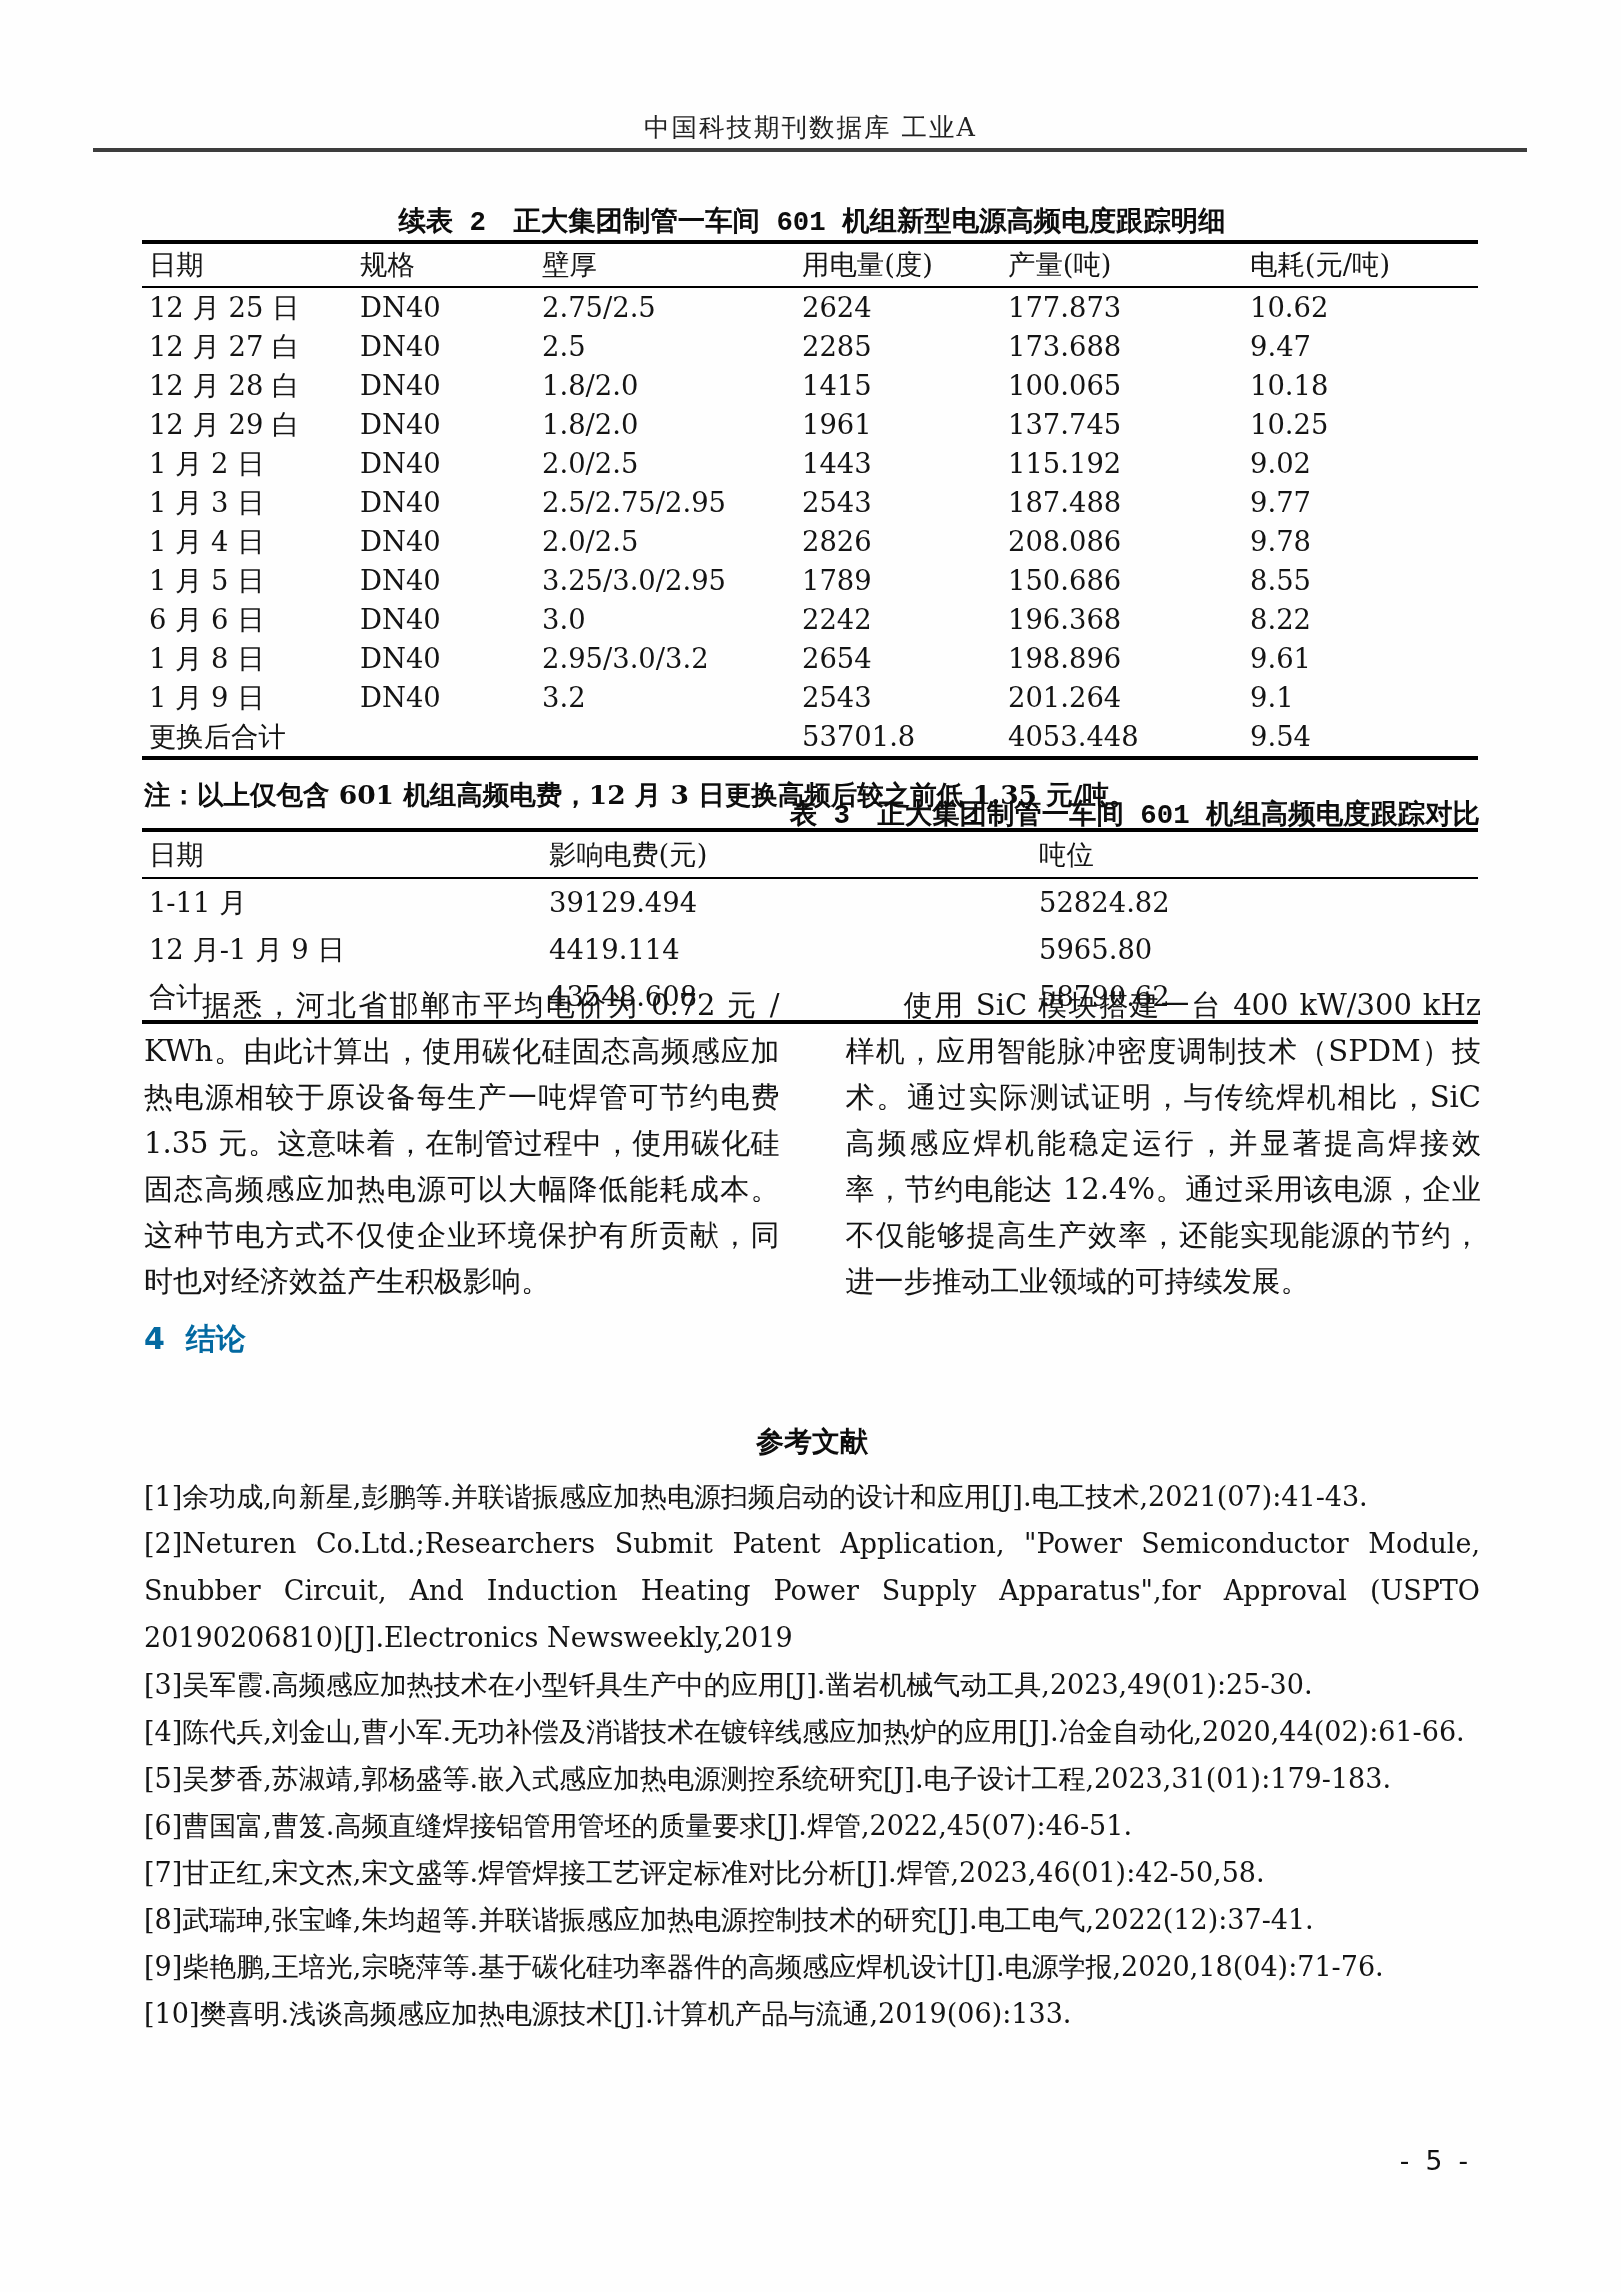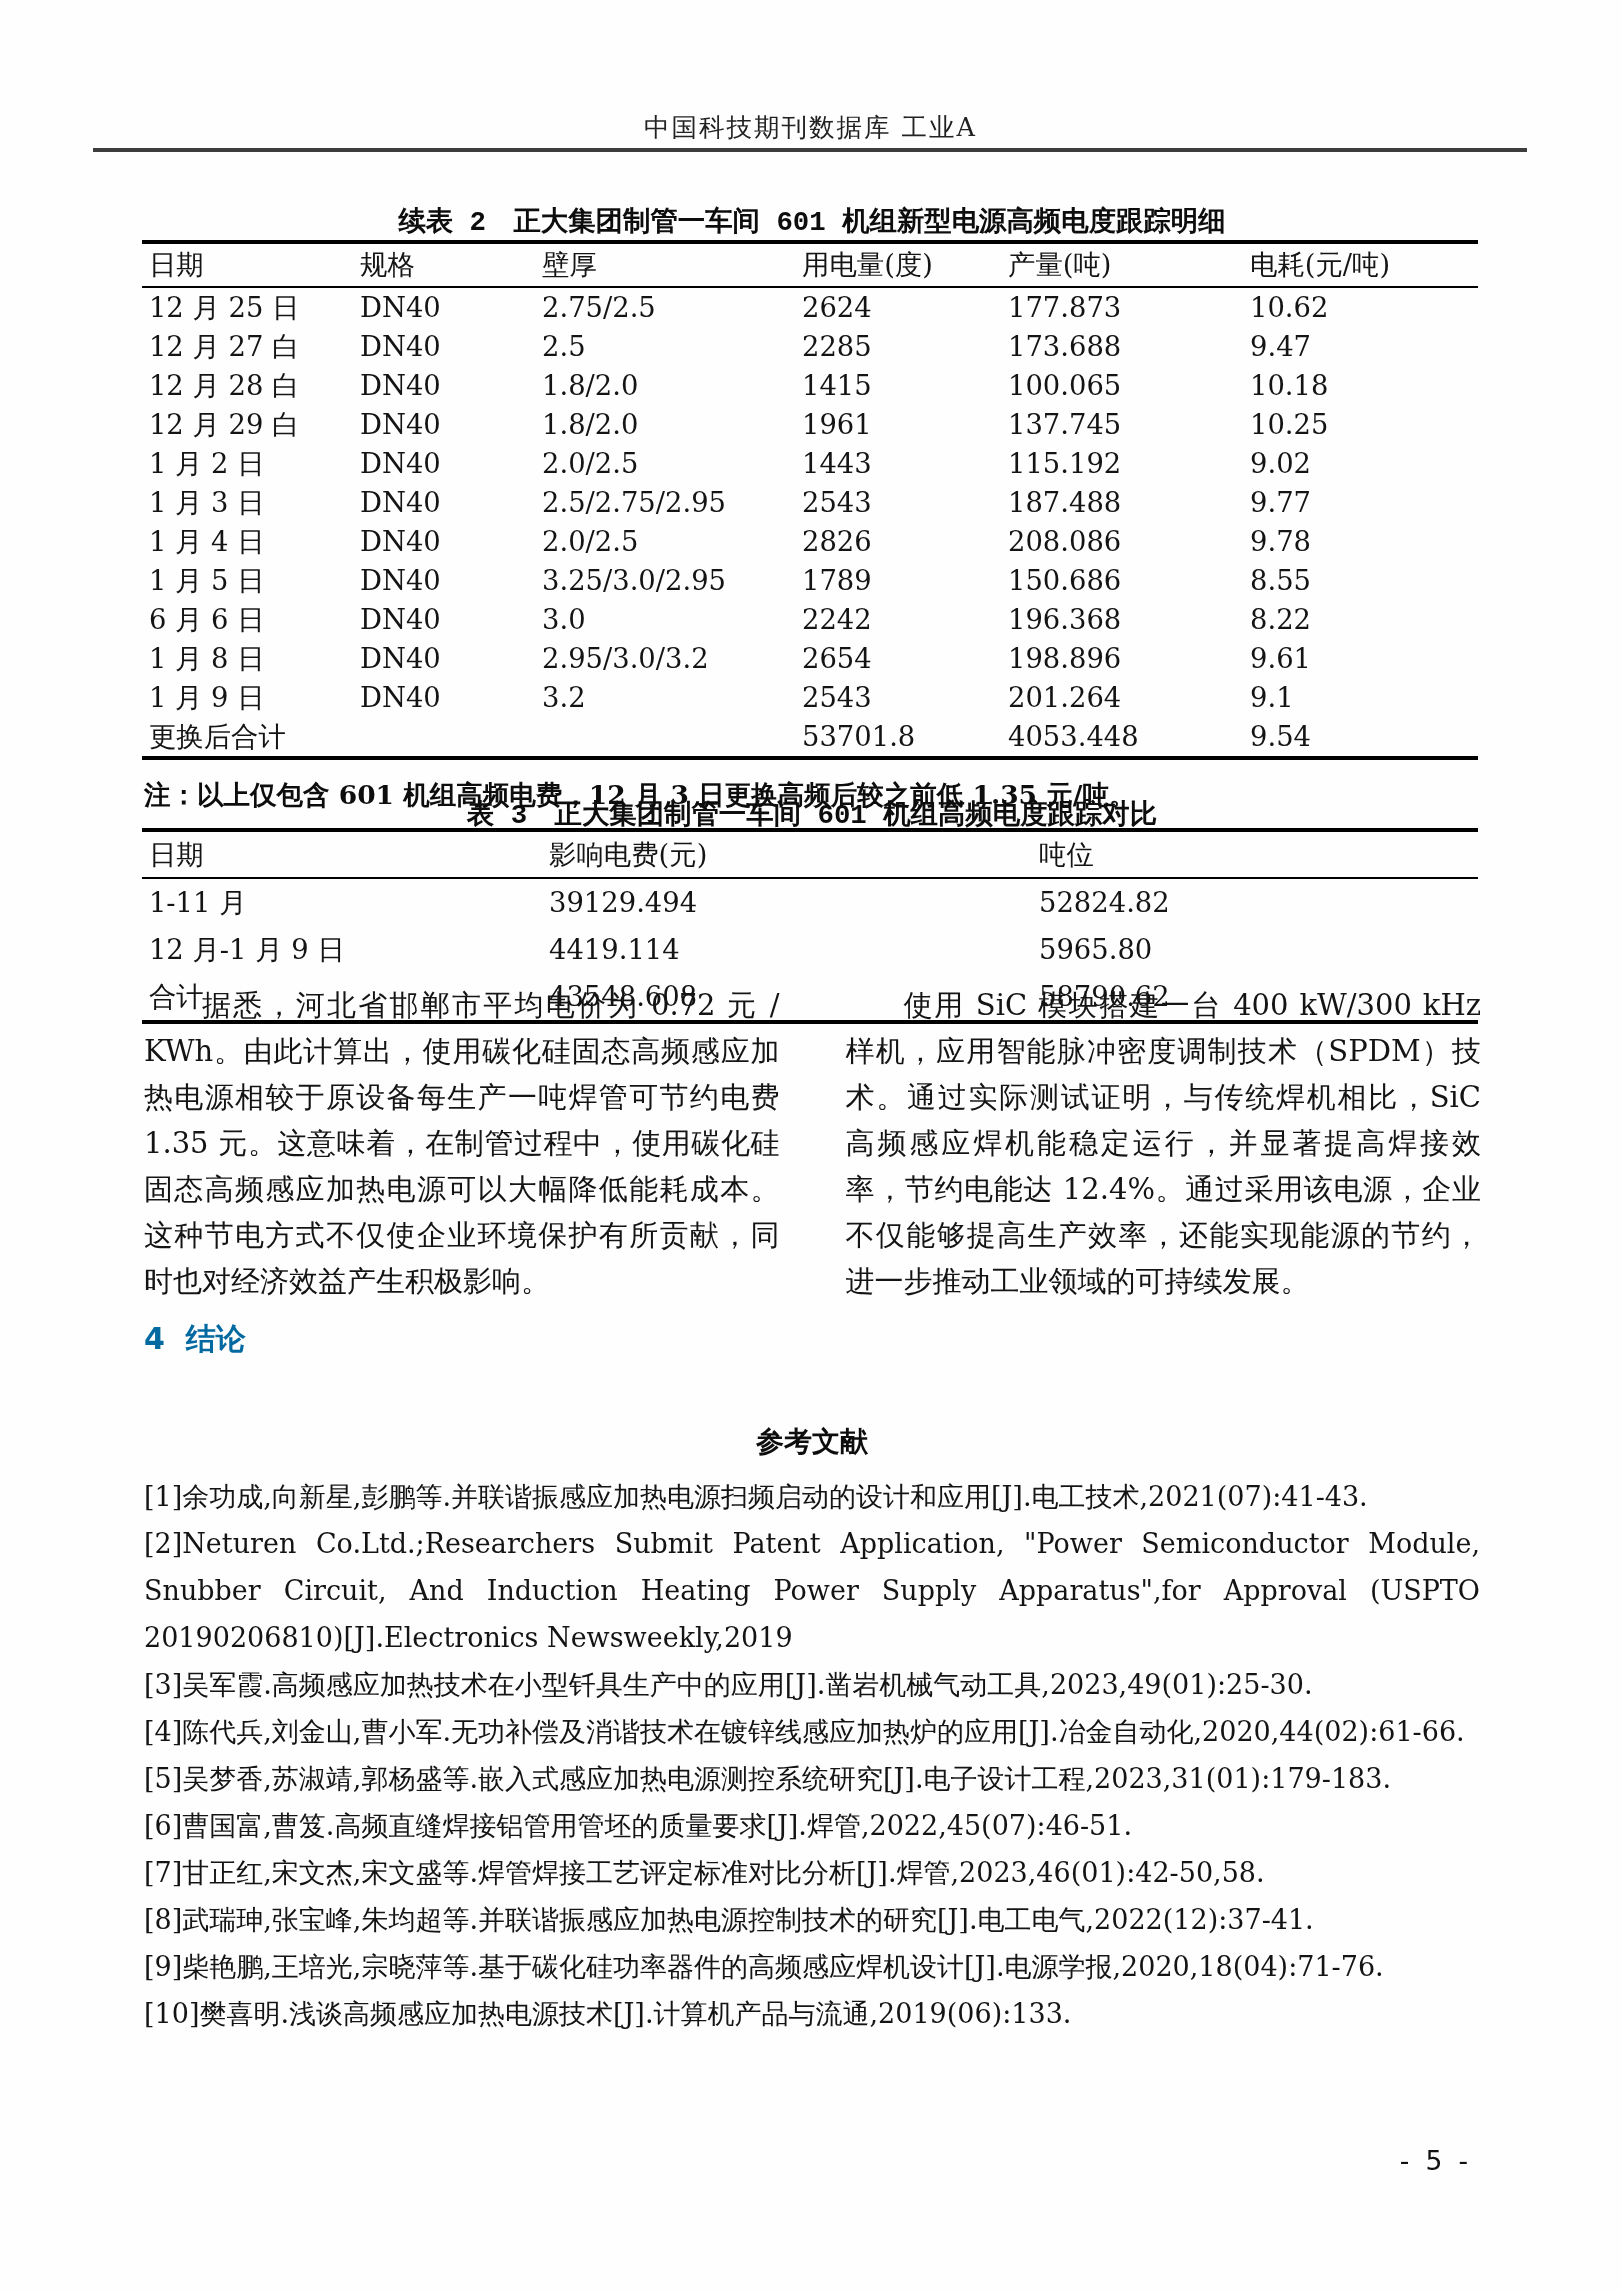--- a/index.html
+++ b/index.html
@@ -17,21 +17,21 @@
     position:absolute; top:148px; left:93px; width:1434px; height:3.9px;
     background:#3d3d3d;
   }
   
   .tbl-title {
     position:absolute; left:144px; width:1336px; text-align:center;
     font-family:Liberation Mono, monospace;
     font-weight:bold; font-size:27.4px; white-space:pre-wrap; color:#0d0d0d;
   }
   .t2-title { top:203px; }
-  .t3-title { top:796px; }
+  .t3-title { top:796px;text-align:right; }
   
   .tbl {
     position:absolute; left:142px; width:1336px;
     border-top:4.9px solid #000; border-bottom:4.9px solid #000;
   }
   .t2 { top:240px; }
   .t3 { top:828px; }
   .thead { display:grid; align-items:center; border-bottom:2.9px solid #000; font-size:27.4px; }
   .tr    { display:grid; align-items:center; font-size:27.4px; }
   .t2 .thead { height:42px; grid-template-columns:218px 182px 260px 206px 242px 228px; }

